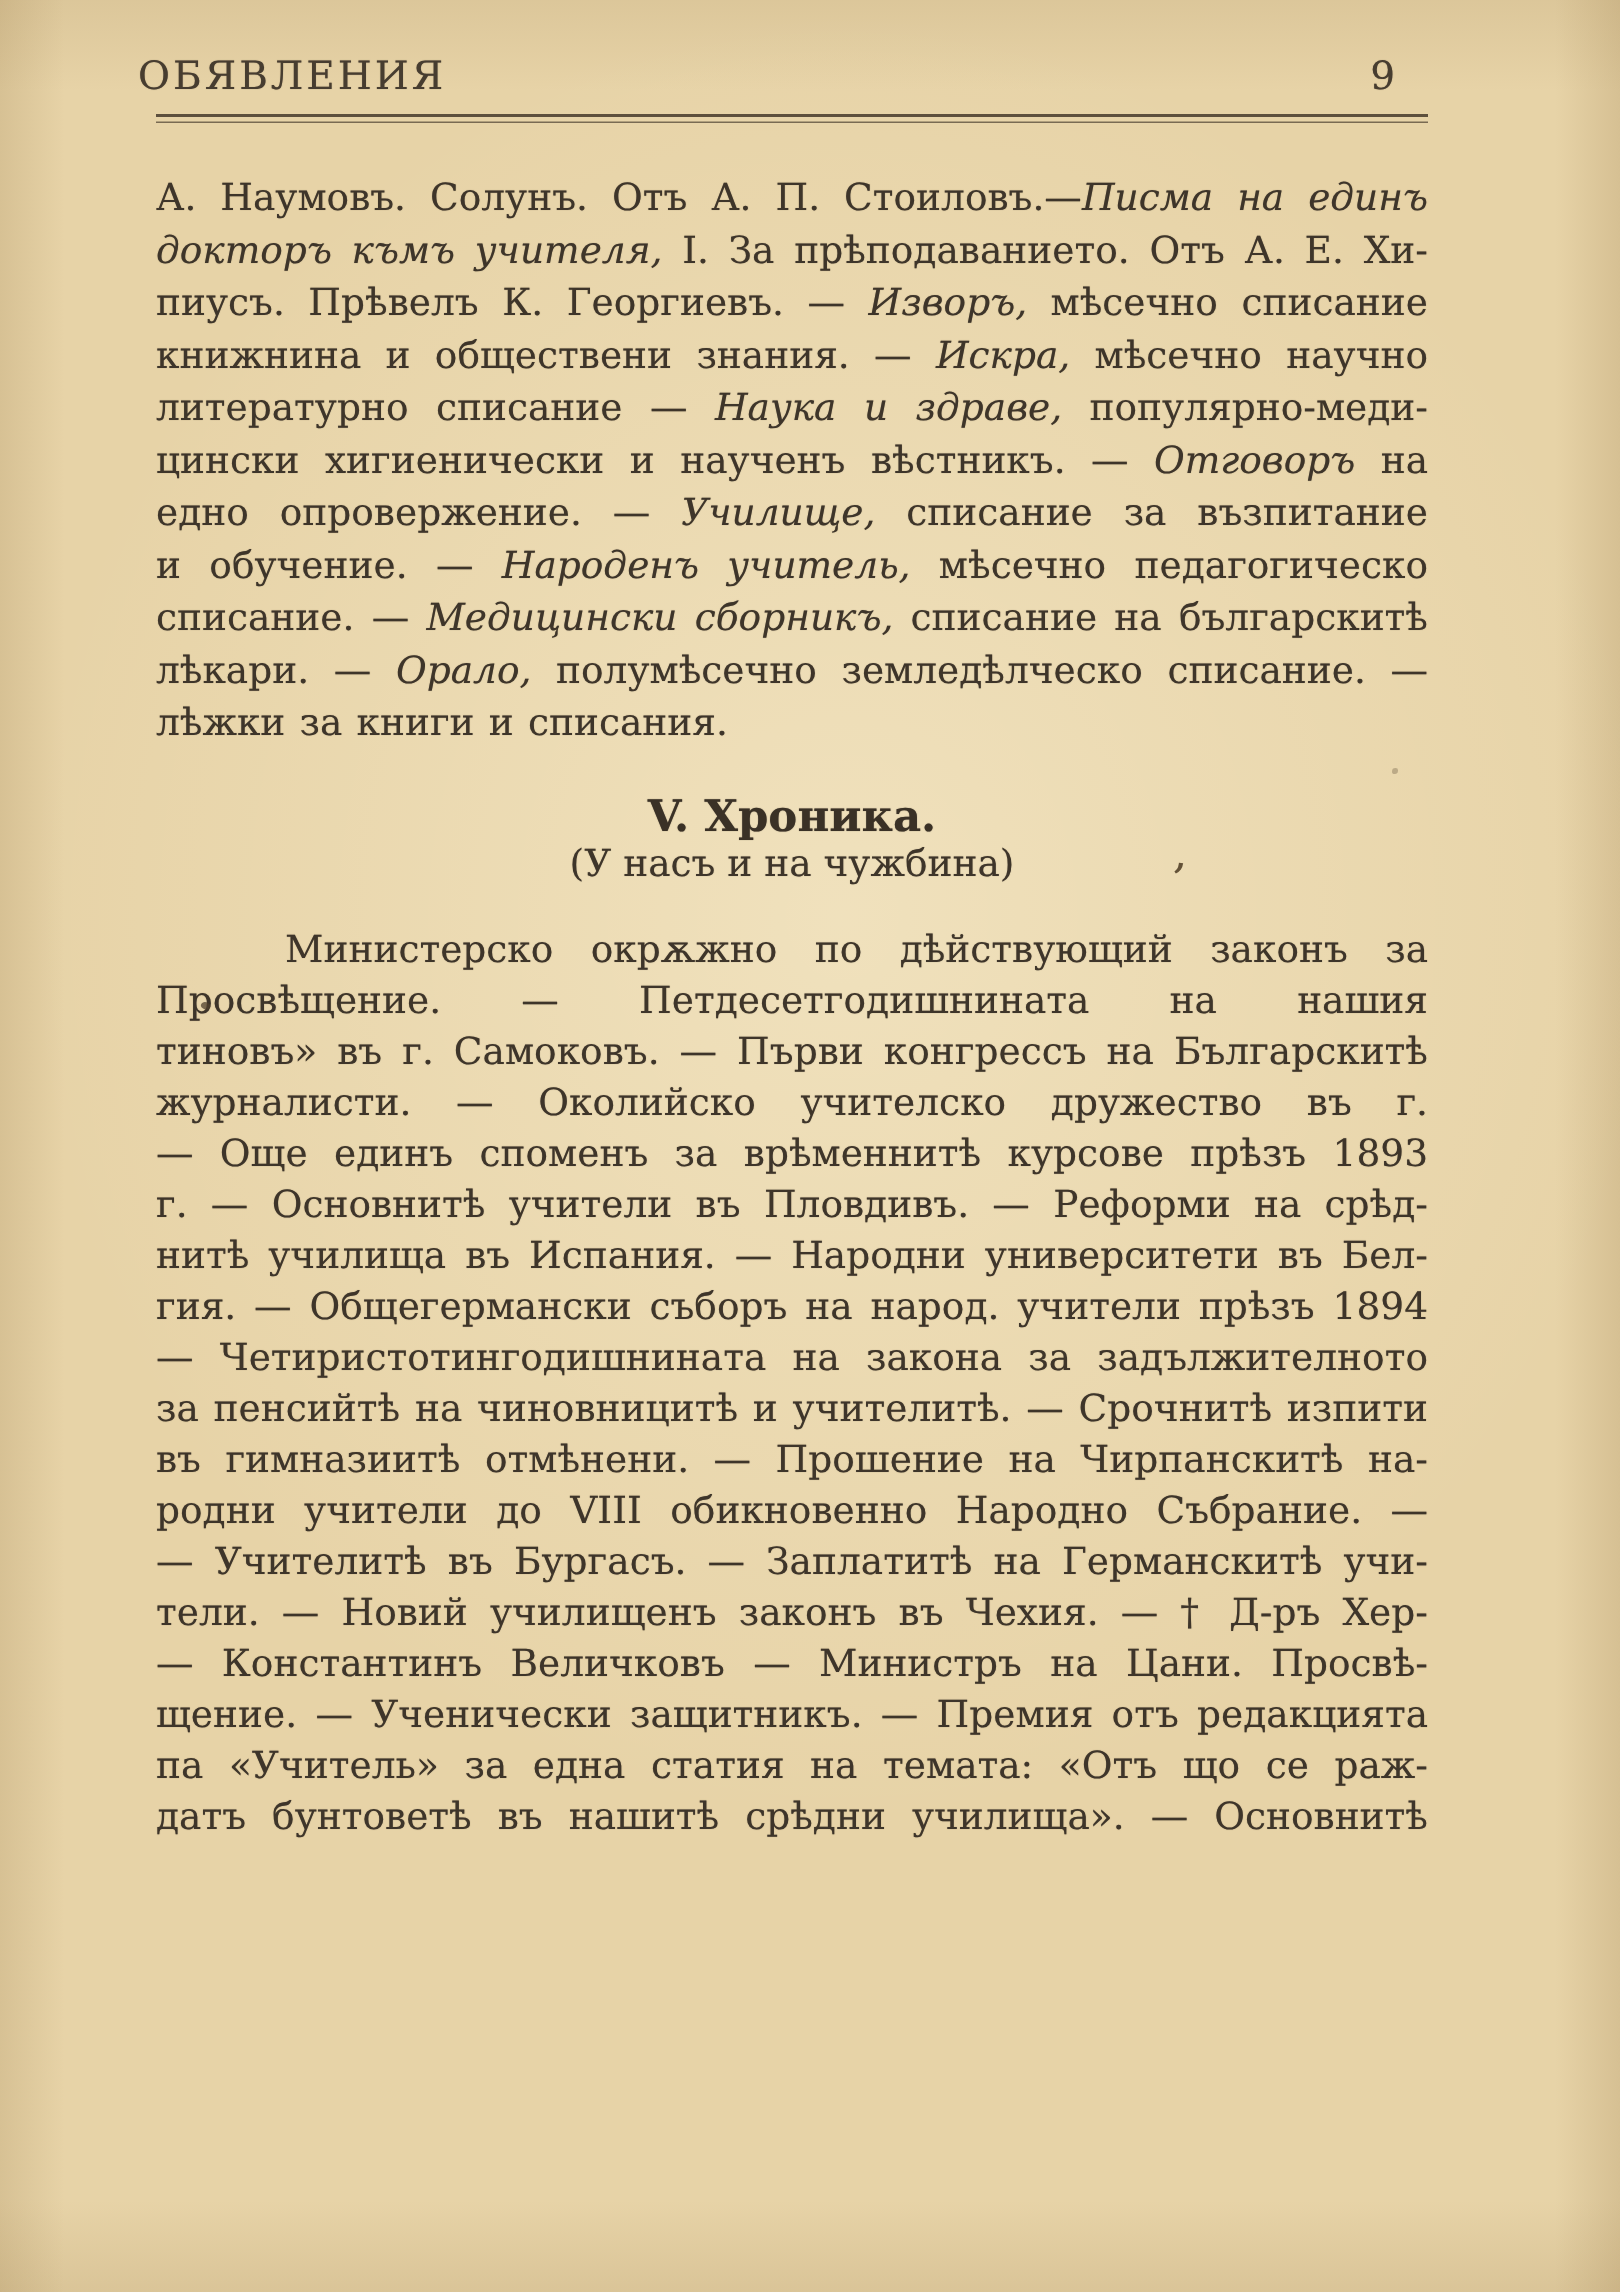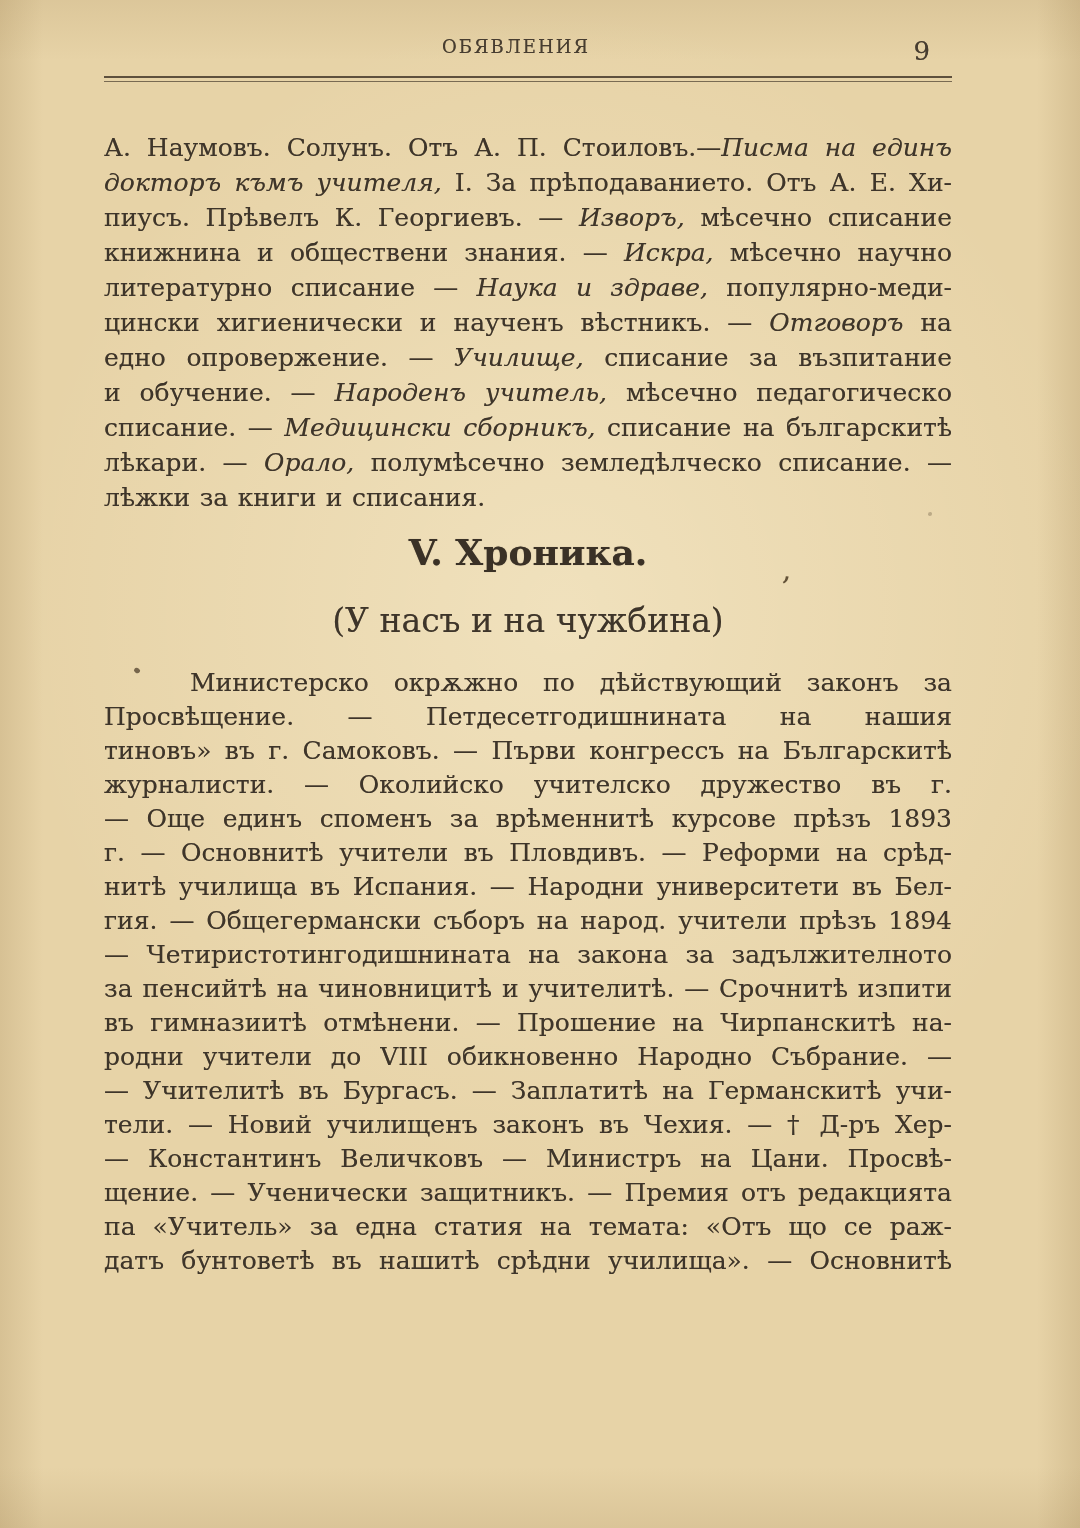--- a/index.html
+++ b/index.html
@@ -12,51 +12,51 @@
     position:relative;width:1080px;height:1528px;overflow:hidden;
     background:
       radial-gradient(ellipse 70% 55% at 52% 40%, rgba(255,248,224,0.38), rgba(255,248,224,0) 72%),
       linear-gradient(90deg, rgba(130,98,48,0.16), rgba(130,98,48,0) 4%, rgba(130,98,48,0) 96%, rgba(130,98,48,0.17)),
       linear-gradient(180deg, rgba(130,98,48,0.11), rgba(130,98,48,0) 4%, rgba(130,98,48,0) 96%, rgba(130,98,48,0.13)),
       #e7d3a7;
   }
   .textblock{position:absolute;left:104px;top:36px;width:848px;}
   .pagehead{position:relative;height:38px;}
   .pagehead .title{
-    position:absolute;left:0;right:0;top:0;text-align:center;
-    font-size:18px;letter-spacing:2px;transform:translateX(-12px);
+    position:absolute;left:0;right:0;top:0;
+    font-size:26px;letter-spacing:2px;transform:translateX(-12px);
     color:#473d30;text-shadow:0 0 0.6px rgba(62,50,36,0.55);
   }
   .pagehead .pnum{
     position:absolute;right:22px;top:0;font-size:26px;color:#473d30;
     text-shadow:0 0 0.6px rgba(62,50,36,0.55);
   }
   .rule{
     margin-top:2px;height:3px;
     border-top:2px solid rgba(64,52,38,0.82);
     border-bottom:1px solid rgba(64,52,38,0.66);
   }
   .para{text-shadow:0 0 0.6px rgba(62,50,36,0.5);}
   .para .line{
     height:35px;line-height:35px;font-size:25px;overflow:hidden;
     word-spacing:1.5px;white-space:normal;
   }
-  .para1{margin-top:48px;}
+  .para1{margin-top:32px;}
   .para2{margin-top:26px;}
   .para2 .line{height:34px;line-height:34px;}
   .jl{text-align:justify;}
   .jl::after{content:"";display:inline-block;width:100%;height:0;}
   .ind{text-indent:86px;}
   .it{font-style:italic;}
   .section-heading{
-    margin-top:16px;text-align:center;font-weight:bold;font-size:36px;
+    margin-top:28px;text-align:center;font-weight:bold;font-size:29px;
     color:#3a3126;text-shadow:0 0 0.7px rgba(58,49,38,0.6);
   }
   .section-subtitle{
-    margin-top:28px;text-align:center;font-size:33px;
+    text-align:center;font-size:25px;
     text-shadow:0 0 0.6px rgba(62,50,36,0.5);
   }
   .stray-mark{
     position:absolute;left:780px;top:570px;font-size:30px;
     color:rgba(84,66,42,0.9);transform:rotate(8deg);
   }
   .speck{position:absolute;background:rgba(80,64,44,0.75);border-radius:60% 40% 55% 45%;}
   .speck-a{left:134px;top:668px;width:6px;height:5px;transform:rotate(38deg);}
   .speck-b{left:928px;top:512px;width:4px;height:4px;opacity:0.4;}
 </style>

